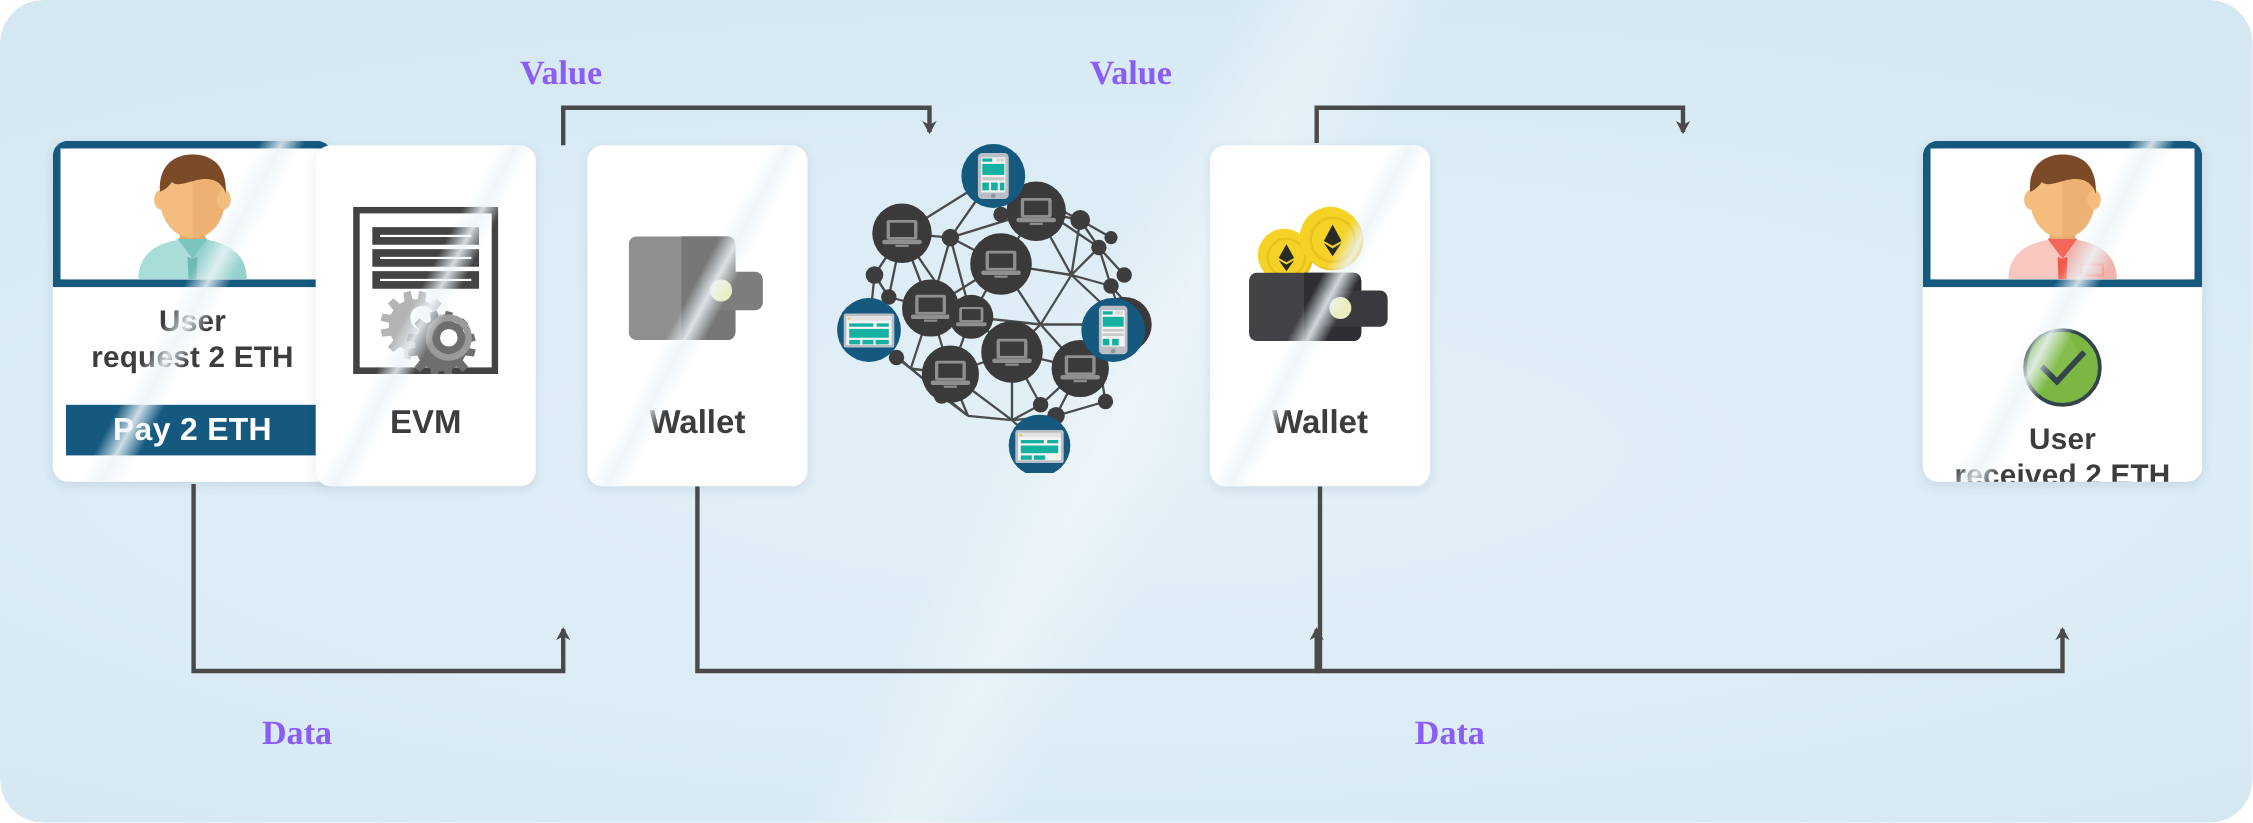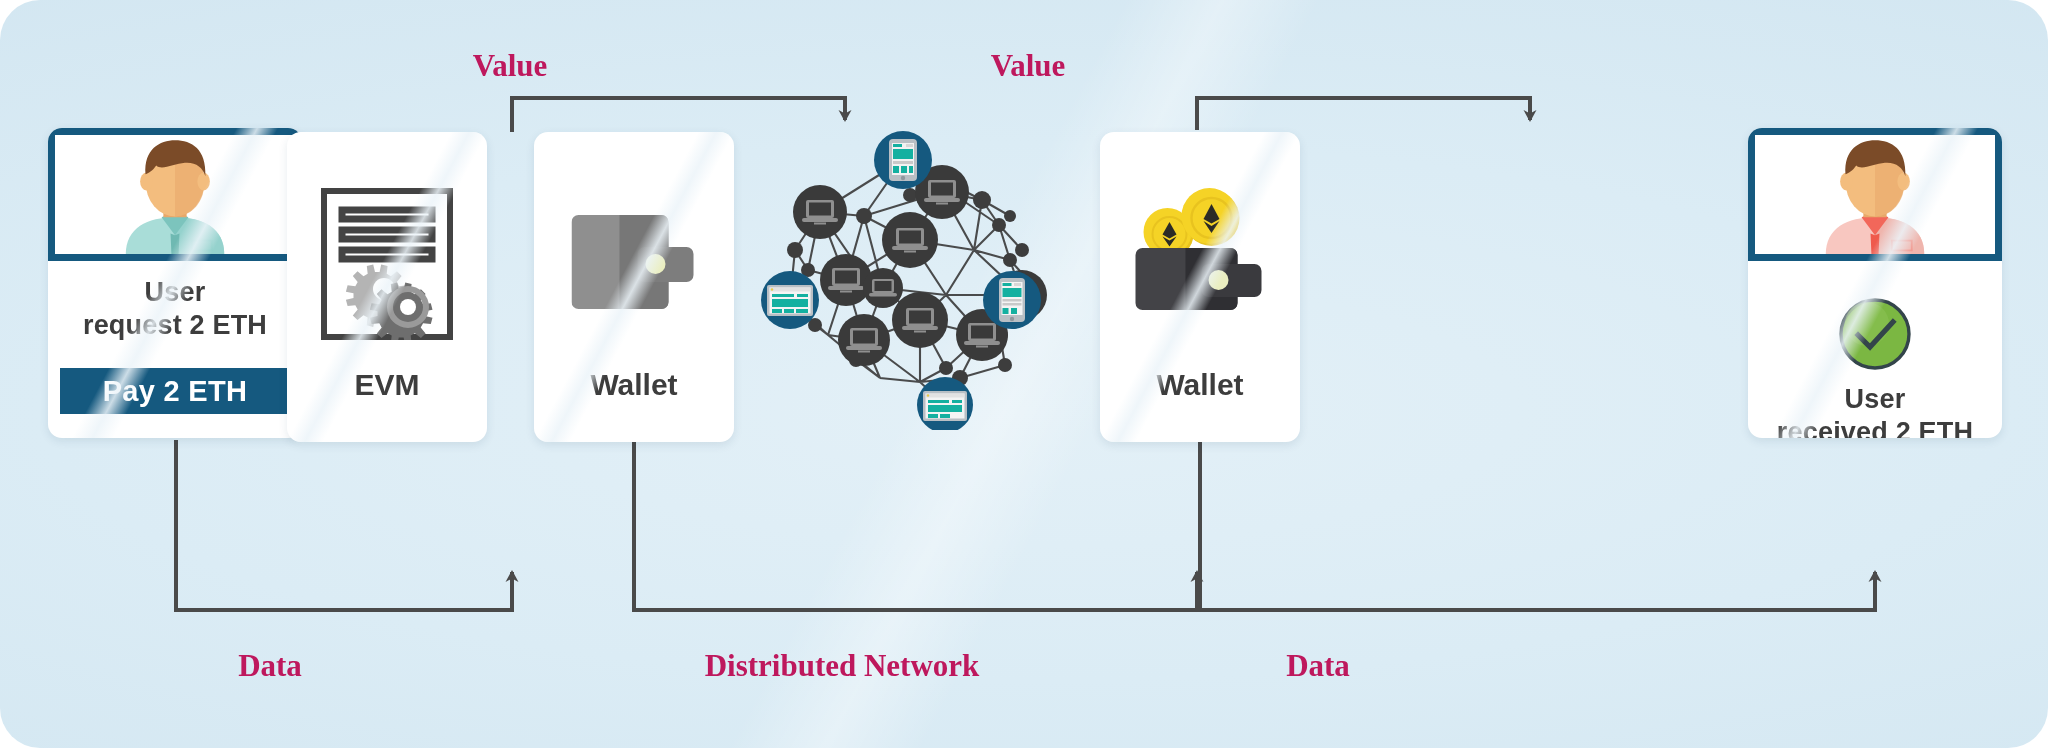--- a/index.html
+++ b/index.html
@@ -94,21 +94,21 @@
     position:absolute;left:760px;top:120px;width:290px;height:310px;
   }
 
   
   #connectors{position:absolute;left:0;top:0;width:2048px;height:748px;pointer-events:none;}
 
   
   .flow-label{
     position:absolute;text-align:center;
     font-family:"Liberation Serif",serif;
-    font-weight:bold;color:#be185d;
+    font-weight:bold;color:#8b5cf6;
     white-space:nowrap;
   }
   .flow-label.top{font-size:31px;}
   .flow-label.bottom{font-size:31px;font-family:Liberation Serif, serif;}
   #label-value-1{left:400px;top:48px;width:220px;}
   #label-value-2{left:918px;top:48px;width:220px;}
   #label-data-1{left:160px;top:648px;width:220px;}
   #label-data-2{left:1208px;top:648px;width:220px;}
   #label-network{left:672px;top:648px;width:340px;}
 </style>
@@ -139,21 +139,20 @@
 
       <path d="M634 442 L634 610 L1197 610 L1197 572" marker-end="url(#ah-up)"></path>
 
       <path d="M1200 442 L1200 610 L1875 610 L1875 572" marker-end="url(#ah-up)"></path>
     </g>
   </svg>
 
   <div class="flow-label top" id="label-value-1">Value</div>
   <div class="flow-label top" id="label-value-2">Value</div>
   <div class="flow-label bottom" id="label-data-1">Data</div>
-  <div class="flow-label bottom" id="label-network">Distributed Network</div>
   <div class="flow-label bottom" id="label-data-2">Data</div>
 
   <div class="card user-card" id="card-user-left">
     <div class="photo-frame">
       <div class="avatar">
         <svg viewBox="0 0 254 133" width="100%" height="100%" xmlns="http://www.w3.org/2000/svg">
           <rect width="254" height="133" fill="#ffffff"></rect>
           <path d="M72 133 C72 104 96 92 127 92 C158 92 182 104 182 133 Z" fill="#a9ddd8"></path>
           <path d="M127 92 C158 92 182 104 182 133 L127 133 Z" fill="#95d2cd"></path>
           <path d="M112 92 L127 112 L142 92 L136 89 L118 89 Z" fill="#7cc4bd"></path>

